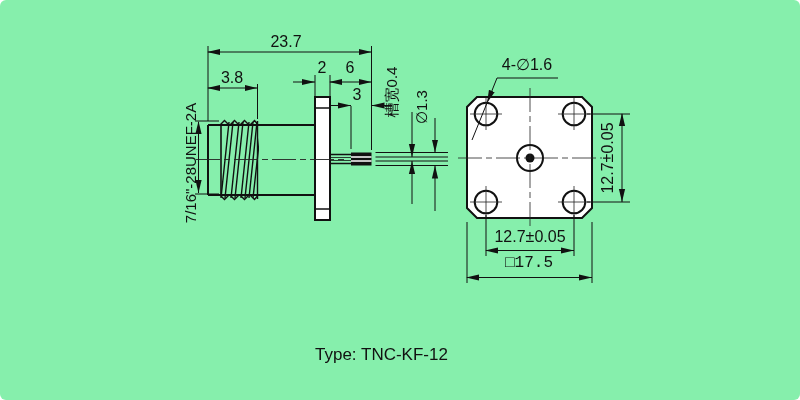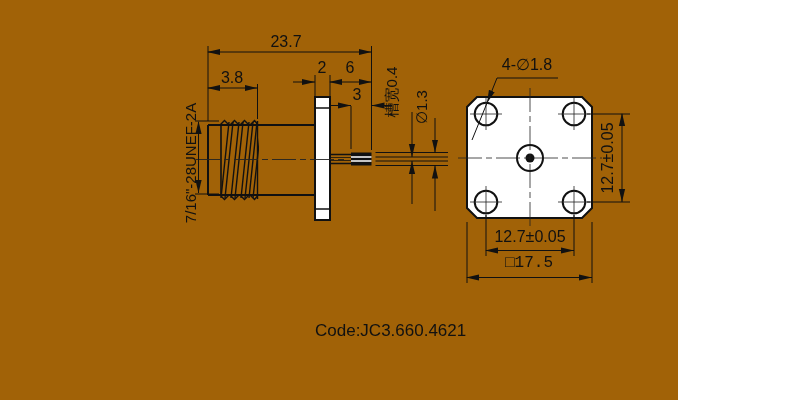--- a/index.html
+++ b/index.html
@@ -1,19 +1,20 @@
 <!DOCTYPE html>
 <html><head>
 <meta charset="utf-8">
 <style>
   html,body{margin:0;padding:0;background:#fff;}
   #stage{
-    position:relative;width:678px;height:400px;background:#a16207;
+    position:relative;width:800px;height:400px;background:#86efac;
     font-family:"Liberation Sans","DejaVu Sans",sans-serif;color:#111;
     overflow:hidden;
+    border-radius:6px;
   }
   #stage svg{position:absolute;left:0;top:0;}
   .lbl{
     position:absolute;white-space:nowrap;color:#111;
     font-size:16px;line-height:1;transform:translate(-50%,-50%);
   }
   .lbl.rot{transform:translate(-50%,-50%) rotate(-90deg);}
   .lbl.small{font-size:15px;}
   .caption{
     position:absolute;left:315px;white-space:nowrap;font-size:17px;
@@ -145,24 +146,24 @@
   <div class="lbl" style="left:350px;top:68px;">6</div>
 
   <div class="lbl" style="left:357px;top:95px;">3</div>
 
   <div class="lbl rot small" style="left:190px;top:163px;">7/16"-28UNEF-2A</div>
 
   <div class="lbl rot small" style="left:391px;top:92px;">槽宽0.4</div>
 
   <div class="lbl rot small" style="left:421px;top:107px;">∅1.3</div>
 
-  <div class="lbl" style="left:527px;top:65px;">4-∅1.8</div>
+  <div class="lbl" style="left:527px;top:65px;">4-∅1.6</div>
 
   <div class="lbl rot" style="left:608px;top:158px;">12.7±0.05</div>
 
   <div class="lbl" style="left:530px;top:237px;">12.7±0.05</div>
 
   <div class="lbl" style="left:529px;top:263px;font-family:Liberation Mono, monospace;">□17.5</div>
 
-  <div class="caption" style="top:320px;">Code:JC3.660.4621</div>
 
+  <div class="caption" style="top:344px;">Type: TNC-KF-12</div>
 
 </div>
 
 </body></html>

